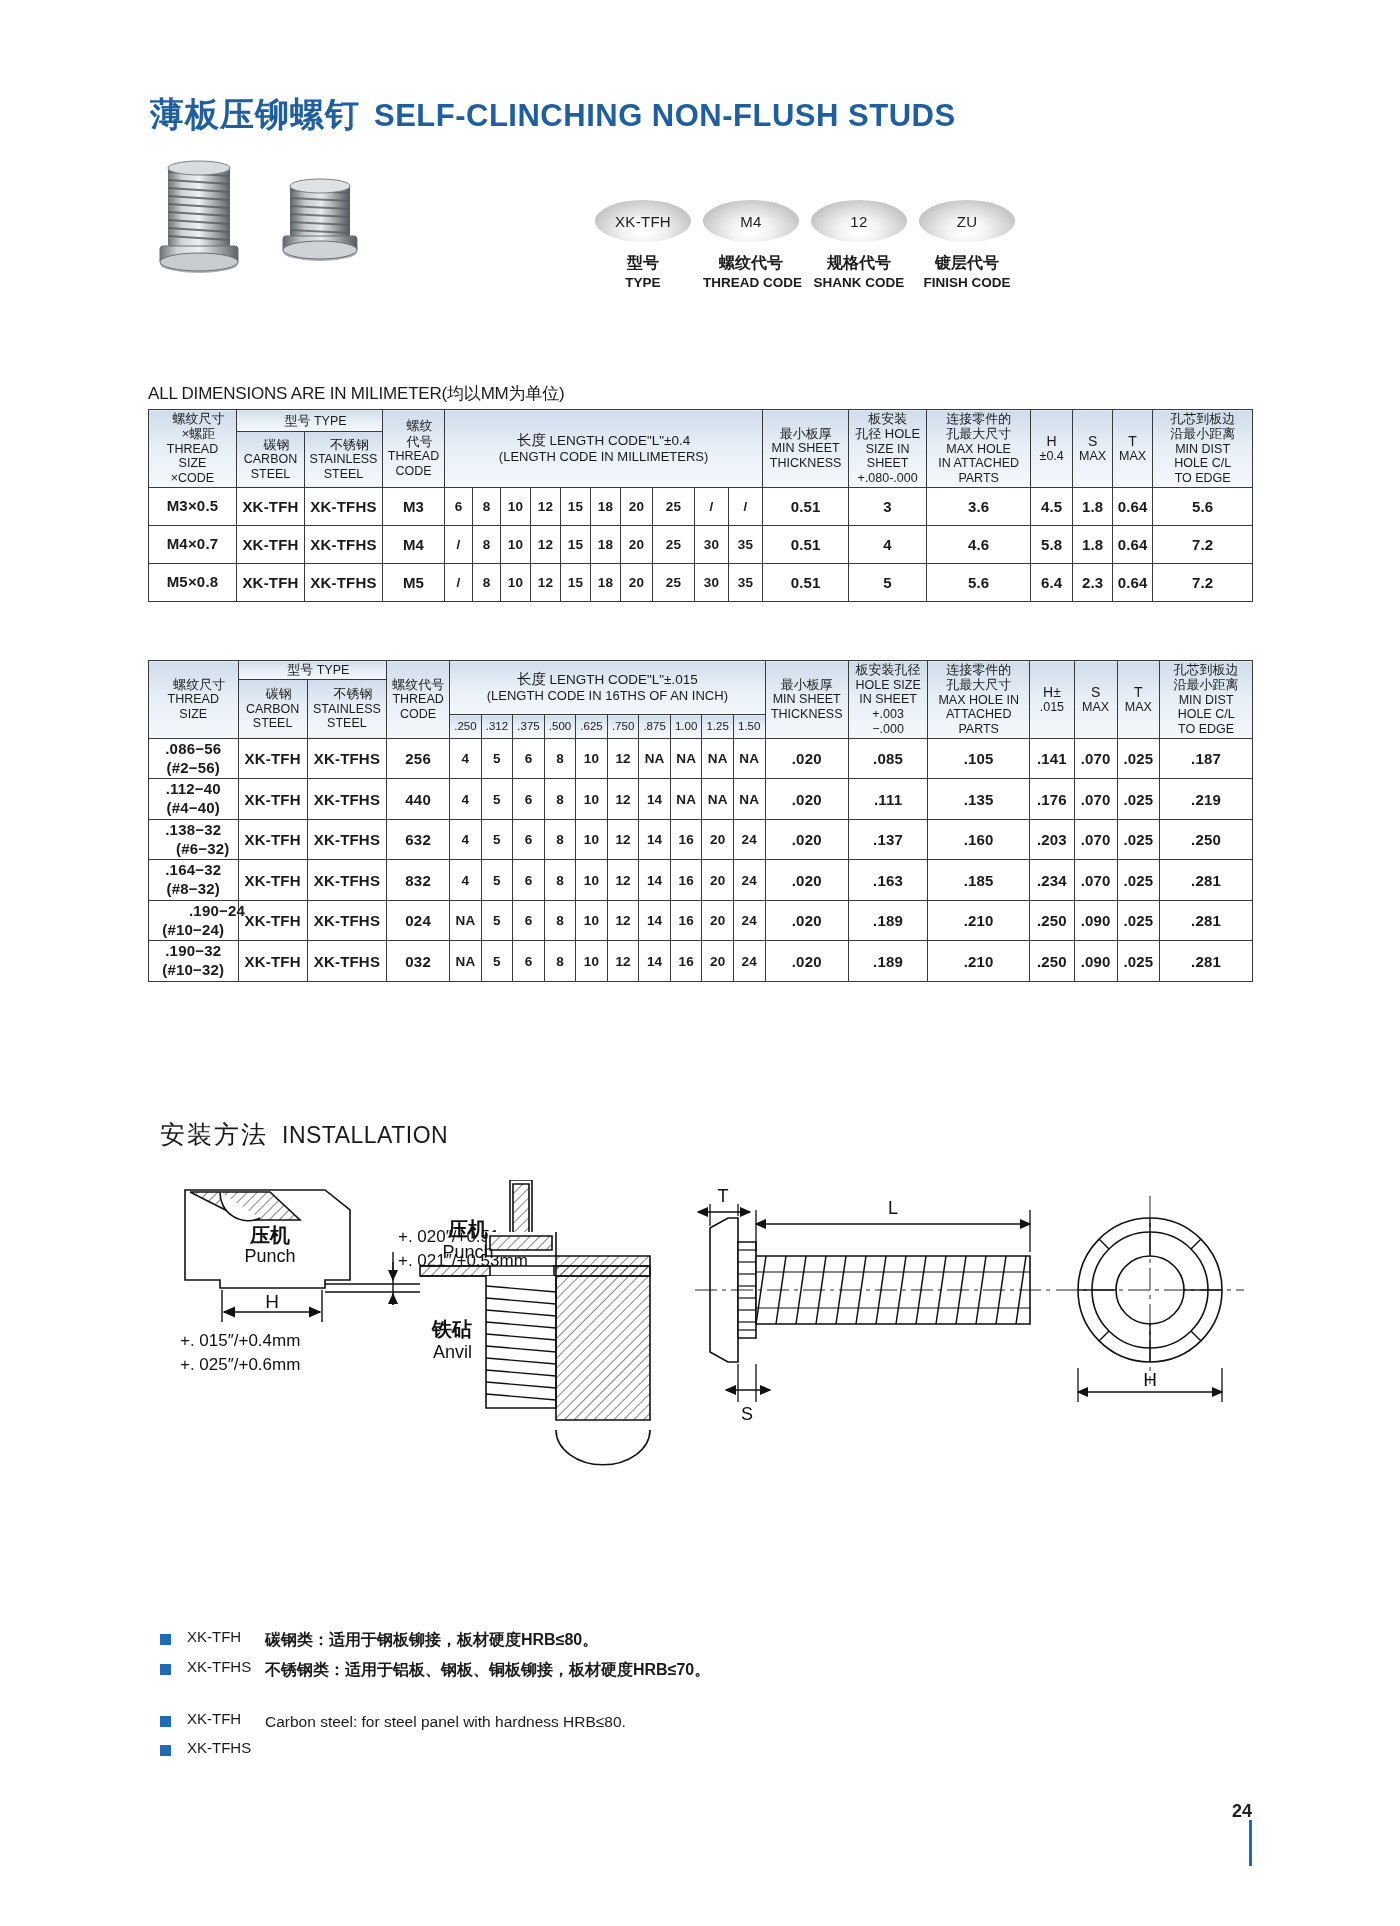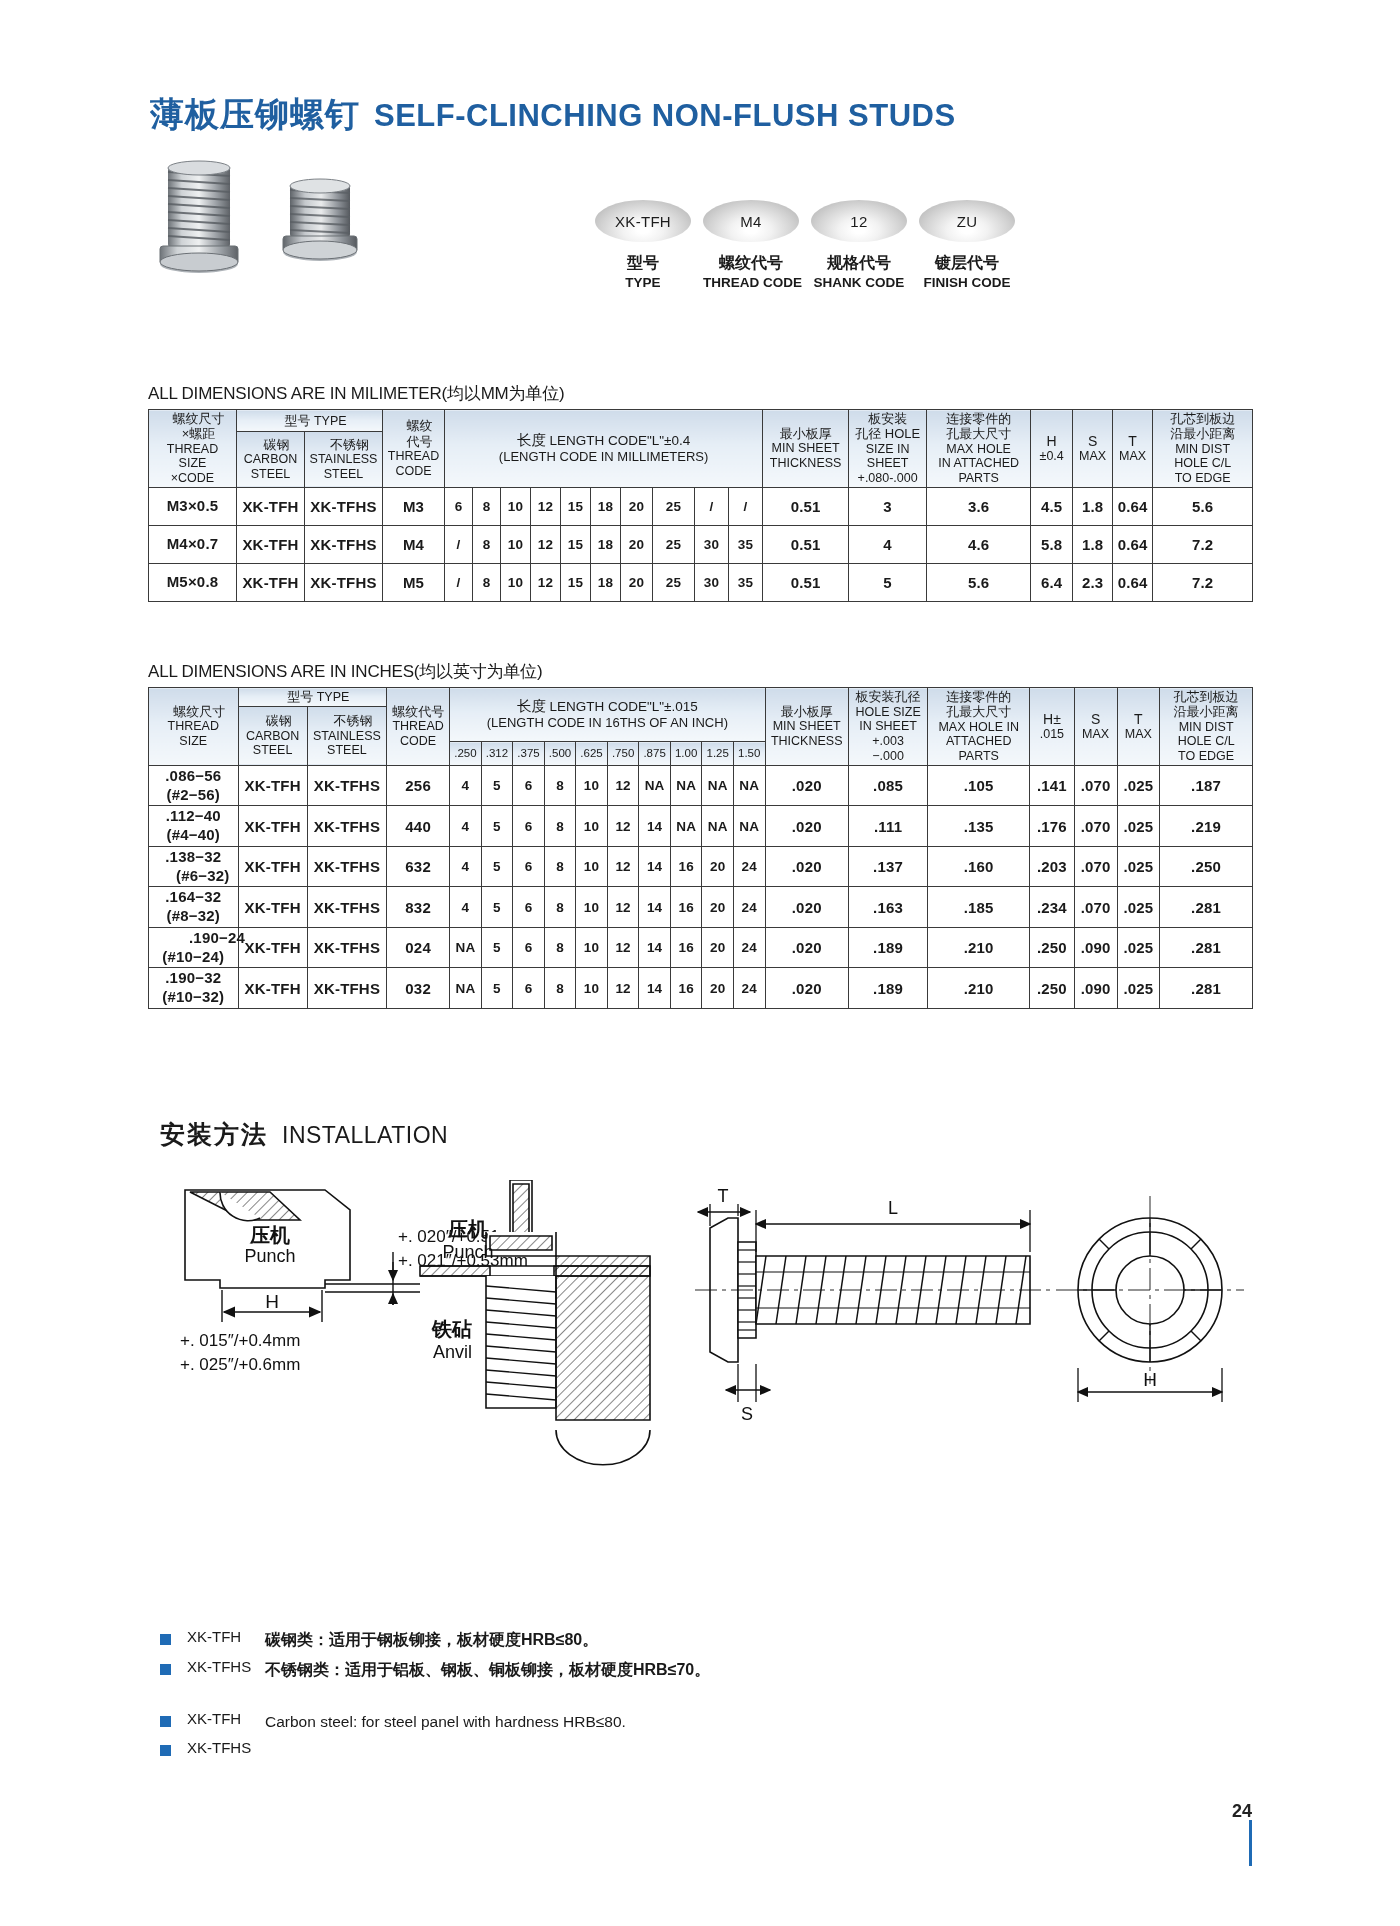--- a/index.html
+++ b/index.html
@@ -68,21 +68,21 @@
   table.spec th .cn-sm { font-size:13px; display:block; white-space:nowrap; }
   table.spec td {
     font-size:15px; font-weight:bold; height:38px;
     letter-spacing:0.2px;
   }
   table.spec td.small { font-size:13.5px; }
   table.spec td.tsize { font-size:15px; line-height:1.25; }
 
   
   .install-title { position:absolute; left:160px; top:1118px; display:flex; gap:14px; align-items:baseline; }
-  .install-title .cn { font-size:25px; font-weight:bold; letter-spacing:2px; }
+  .install-title .cn { font-size:25px; font-weight:normal; letter-spacing:2px; }
   .install-title .en { font-size:23px; font-weight:500; letter-spacing:0.5px; }
 
   .diagram { position:absolute; left:150px; top:1180px; width:1110px; height:420px; }
 
   
   .notes { position:absolute; left:160px; top:1628px; width:1000px; }
   .note { display:flex; align-items:flex-start; gap:0px; margin-bottom:6px; }
   .bullet {
     width:11px; height:11px; background:#1f6bb5; flex:0 0 auto;
     margin-top:6px; margin-right:16px;
@@ -366,21 +366,20 @@
           <td>6.4</td>
           <td>2.3</td>
           <td>0.64</td>
           <td>7.2</td>
         </tr>
       </tbody>
     </table>
   </div>
 
   <div class="tbl-wrap-in">
-    <div class="sect-title">ALL DIMENSIONS ARE IN INCHES(均以英寸为单位)</div>
     <table class="spec">
       <colgroup>
         <col style="width:88px">
           <col style="width:68px">
           <col style="width:78px">
           <col style="width:62px">
         <col style="width:31px">
           <col style="width:31px">
           <col style="width:31px">
           <col style="width:31px">

